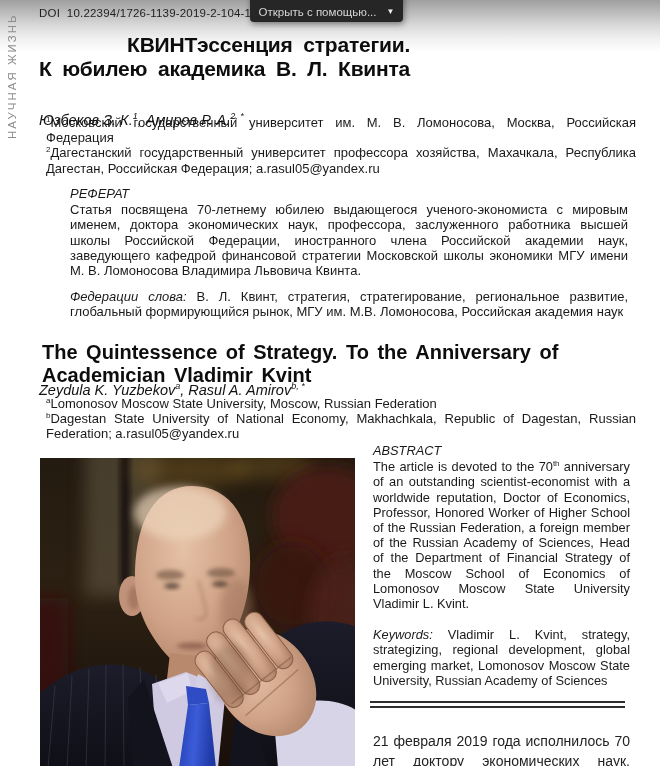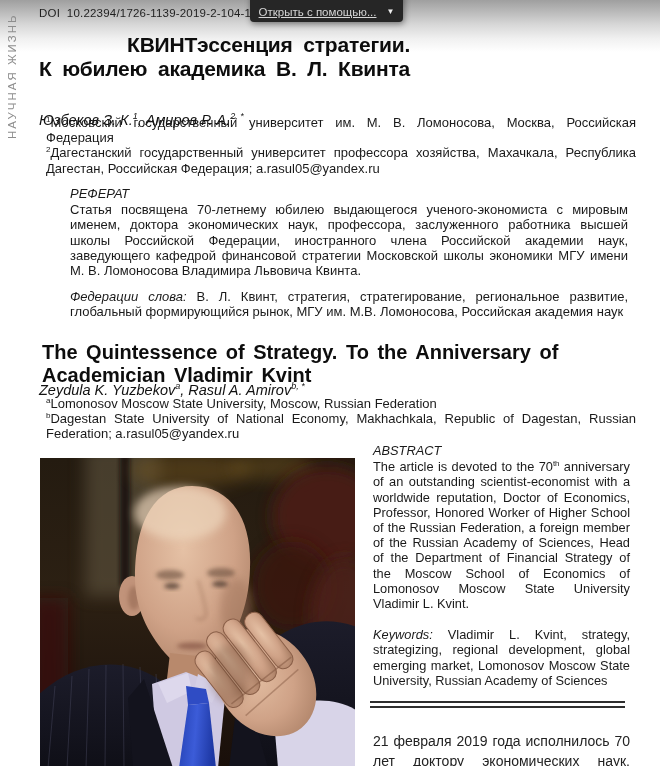--- a/index.html
+++ b/index.html
@@ -10,21 +10,21 @@
     background:linear-gradient(180deg,#9f9f9f 0%,#b9b9b9 22%,#d8d8d8 48%,#f1f1f1 75%,#ffffff 100%);}
 
   .sidebar-label{position:absolute;left:6px;top:139px;transform-origin:0 0;transform:rotate(-90deg);
     white-space:nowrap;font-size:11.5px;letter-spacing:2px;color:#8d8d8d;}
 
   .doi{position:absolute;left:39px;top:7px;font-size:11.5px;color:#1f1f1f;letter-spacing:.2px;white-space:pre;}
 
   .open-with{position:absolute;left:250px;top:-8px;width:153px;height:30px;background:#262626;border-radius:4px;
     box-shadow:1px 2px 6px rgba(0,0,0,.45);display:flex;align-items:flex-end;justify-content:center;
     padding-bottom:4px;box-sizing:border-box;cursor:pointer;z-index:5;}
-  .open-with-label{color:#d6d6d6;font-size:11.5px;text-decoration:underline;}
+  .open-with-label{color:#d6d6d6;font-size:11.5px;}
   .open-with-arrow{color:#efefef;font-size:8px;margin-left:10px;line-height:13px;}
 
   .title{position:absolute;left:39px;top:33px;margin:0;font-size:21px;font-weight:bold;line-height:24px;
     color:#0d0d0d;letter-spacing:-.2px;word-spacing:5px;text-align:right;}
   .title .tline{display:block;}
 
   .authors{position:absolute;left:39px;margin:0;font-style:italic;font-size:14.5px;color:#111;}
   .authors-ru{top:112px;text-align:center;}
   .authors-en{top:382px;}
   sup{font-size:.62em;vertical-align:super;line-height:0;}

